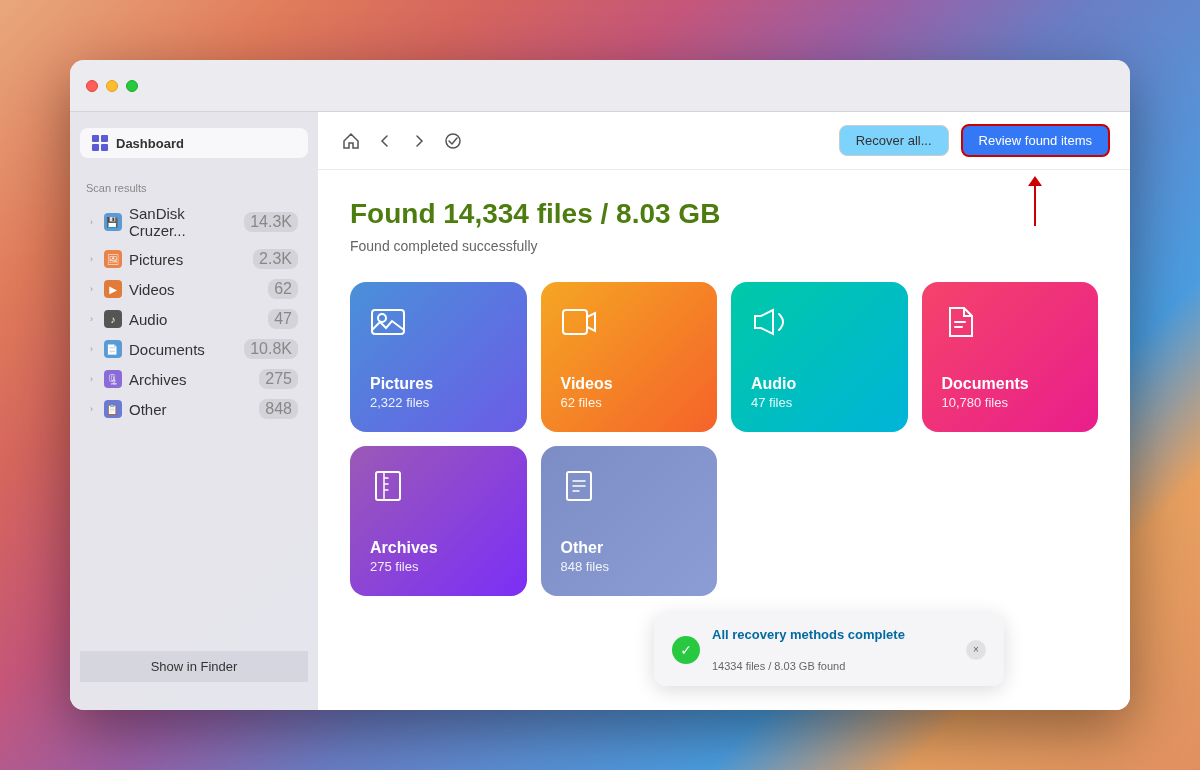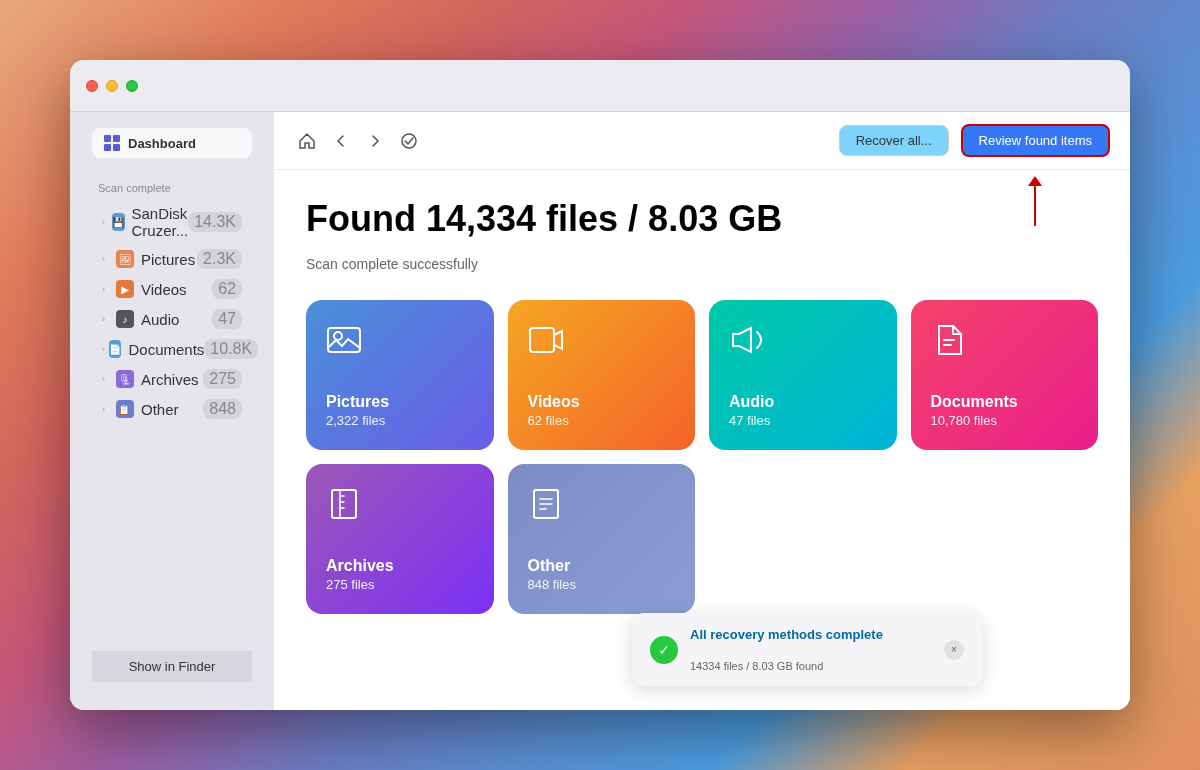--- a/index.html
+++ b/index.html
@@ -49,23 +49,23 @@
     .traffic-light.maximize { background: #28c940; border: 1px solid #1aab29; }
 
     .window-body {
       display: flex;
       flex: 1;
       overflow: hidden;
     }
 
     
     .sidebar {
-      width: 204px;
+      width: 248px;
       background: rgba(228, 228, 235, 0.8);
-      padding: 16px 12px;
+      padding: 16px 0;
       display: flex;
       flex-direction: column;
       flex-shrink: 0;
     }
 
     .sidebar-nav {
       padding: 0 10px 16px;
     }
 
     .dashboard-btn {
@@ -230,24 +230,24 @@
     }
 
     .content-area {
       flex: 1;
       padding: 28px 32px;
       overflow-y: auto;
       position: relative;
     }
 
     .found-title {
-      font-size: 36px;
+      font-size: 28px;
       font-weight: 700;
-      color: #000000;
-      margin-bottom: 16px;
+      color: #4d7c0f;
+      margin-bottom: 8px;
     }
 
     .scan-subtitle {
       font-size: 14px;
       color: #666;
       margin-bottom: 28px;
       font-weight: 500;
     }
 
     .cards-grid {
@@ -379,21 +379,21 @@
           <div class="dashboard-icon">
             <span></span>
               <span></span>
               <span></span>
               <span></span>
           </div>
           <span class="dashboard-label">Dashboard</span>
         </button>
       </div>
 
-      <div class="scan-results-label">Scan complete</div>
+      <div class="scan-results-label">Scan results</div>
 
       <div class="sidebar-item">
         <span class="sidebar-chevron">›</span>
         <div class="sidebar-item-icon icon-drive">💾</div>
         <span class="sidebar-item-name">SanDisk Cruzer...</span>
         <span class="sidebar-item-count">14.3K</span>
       </div>
 
       <div class="sidebar-item">
         <span class="sidebar-chevron">›</span>
@@ -475,21 +475,21 @@
           
           <div style="position:absolute; top:52px; left:50%; transform:translateX(-50%); display:flex; flex-direction:column; align-items:center;">
             <div style="width:0;height:0;border-left:7px solid transparent;border-right:7px solid transparent;border-bottom:10px solid #cc0000;"></div>
             <div style="width:2px;height:40px;background:#cc0000;"></div>
           </div>
         </div>
       </div>
 
       <div class="content-area">
         <h1 class="found-title">Found 14,334 files / 8.03 GB</h1>
-        <p class="scan-subtitle">Scan complete successfully</p>
+        <p class="scan-subtitle">Found completed successfully</p>
 
         <div class="cards-grid">
 
           <div class="card card-pictures">
             <div style="font-size:34px; margin-bottom:auto; padding-bottom:16px;">
               <svg width="36" height="36" viewBox="0 0 36 36" fill="none">
                   <rect x="2" y="6" width="32" height="24" rx="3" stroke="white" stroke-width="2" fill="none"></rect>
                   <circle cx="12" cy="14" r="4" stroke="white" stroke-width="2" fill="none"></circle>
                   <path d="M2 26L10 18L16 24L22 17L34 26" stroke="white" stroke-width="2" fill="none" stroke-linecap="round"></path>
                 </svg>

